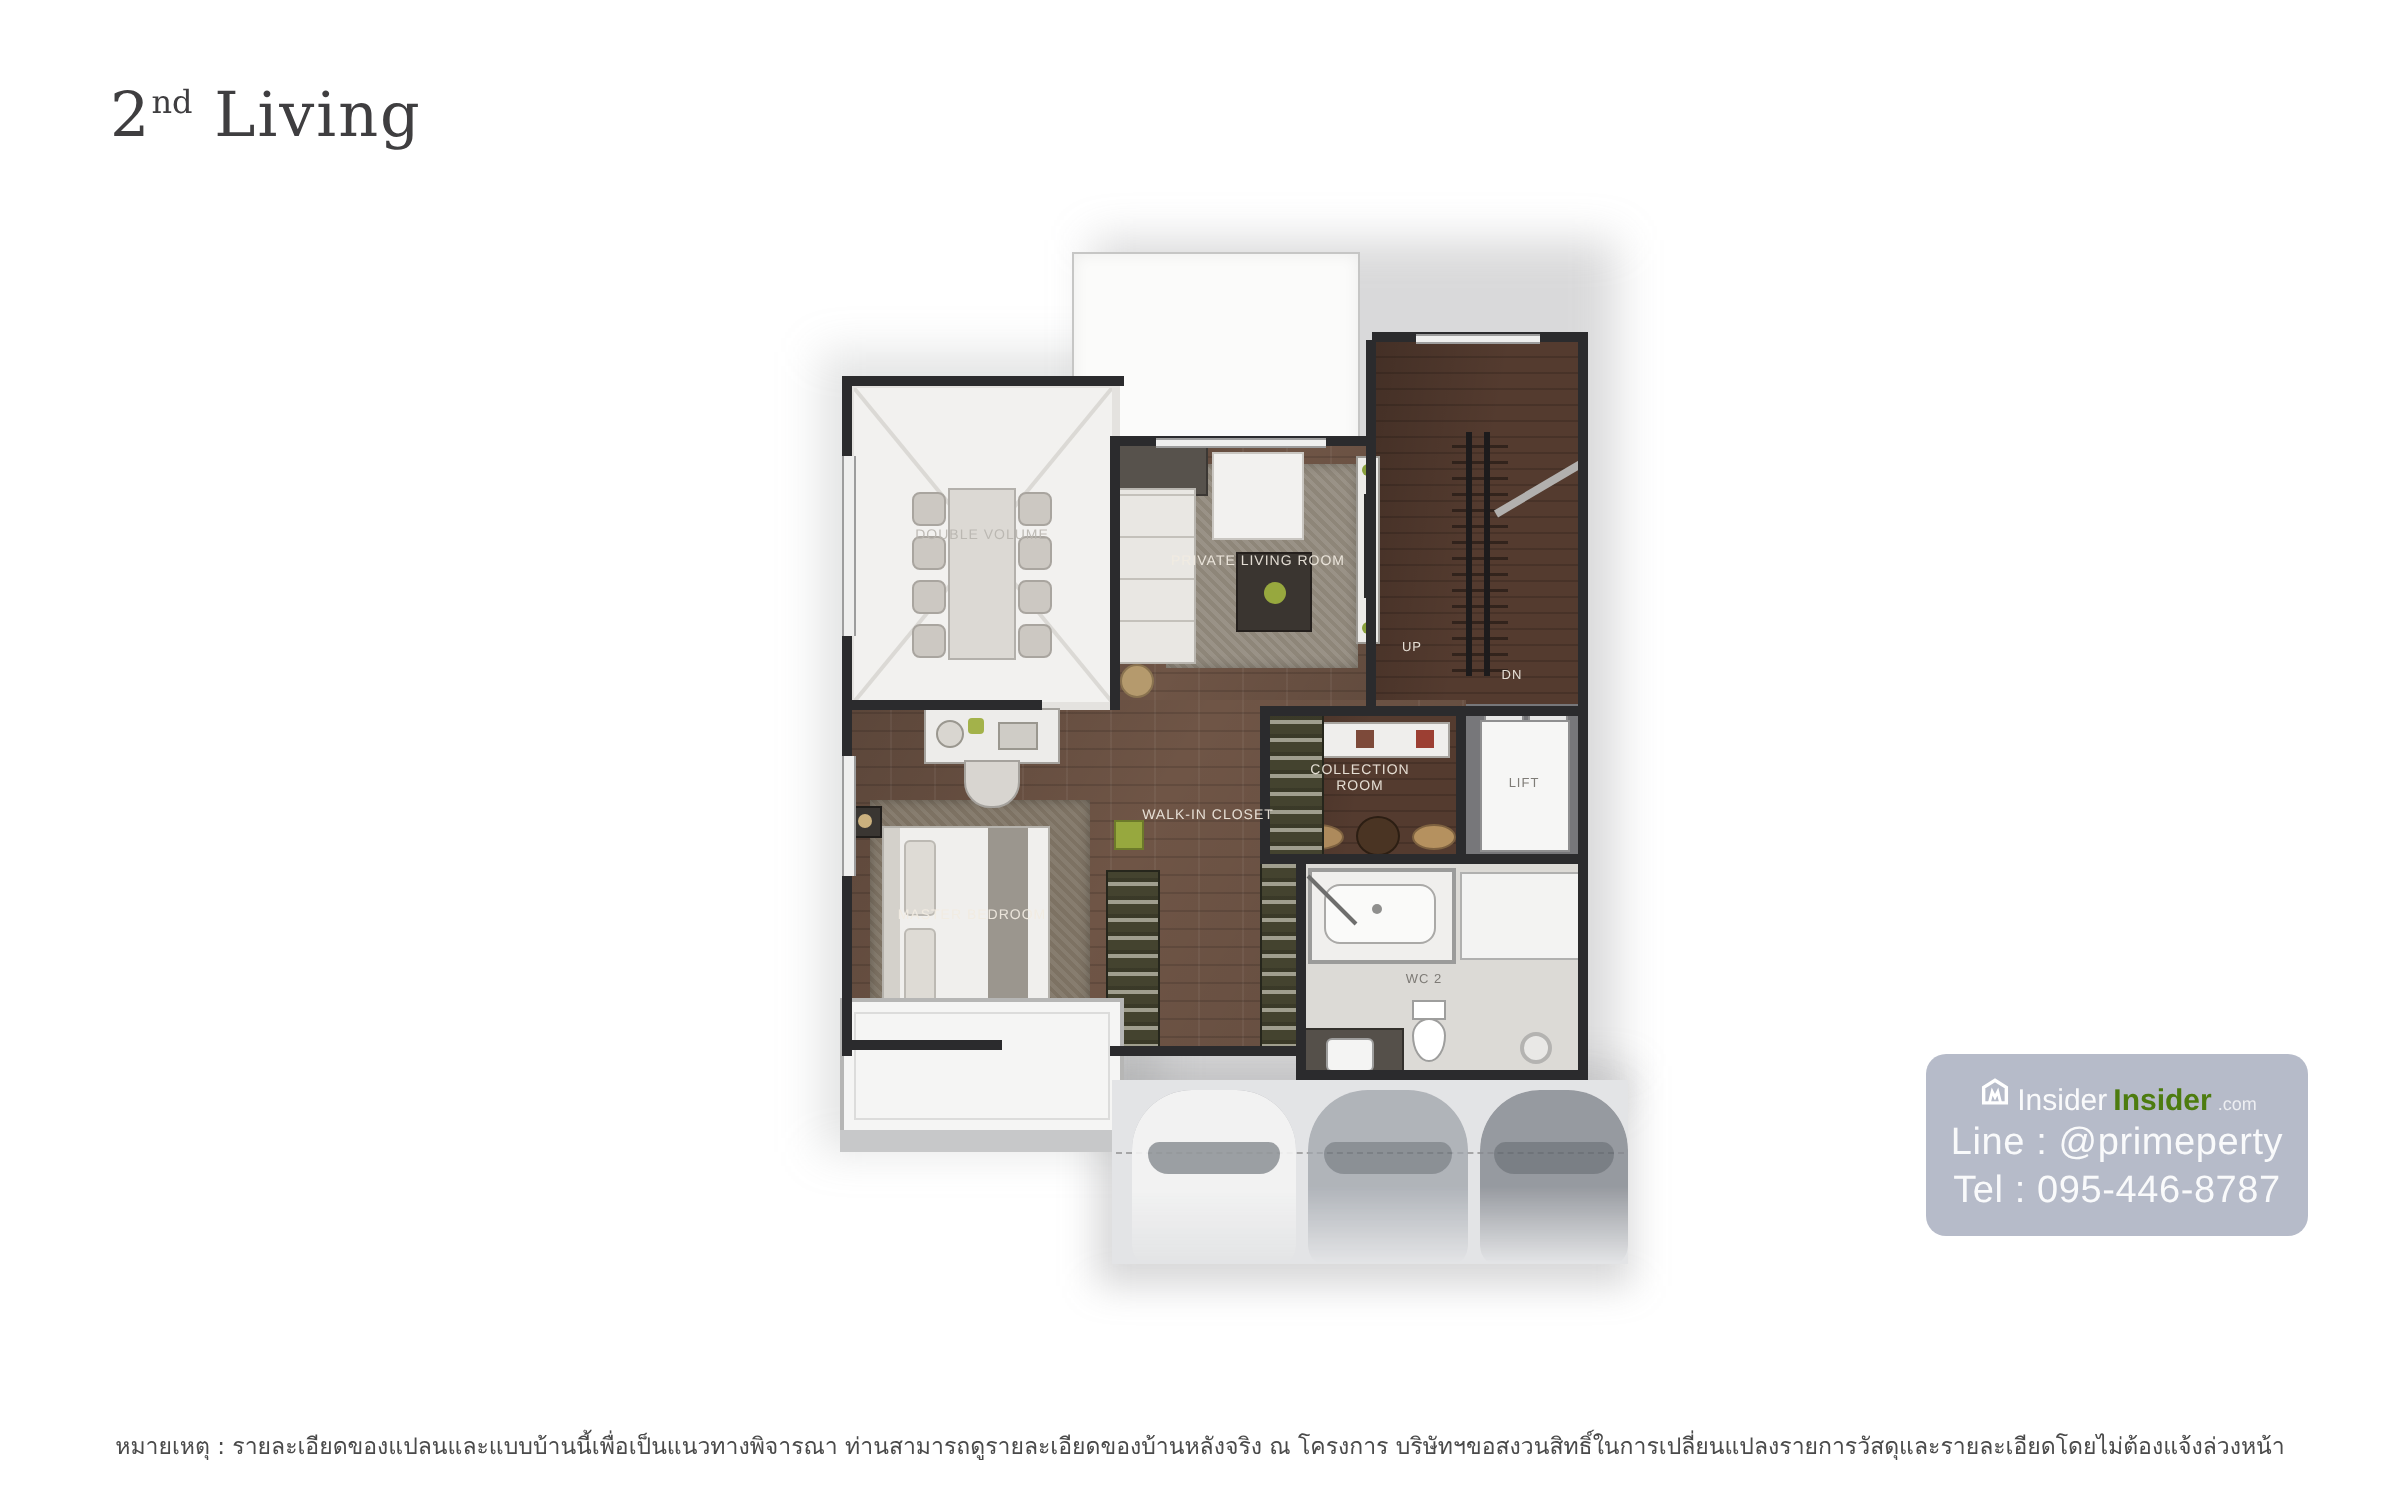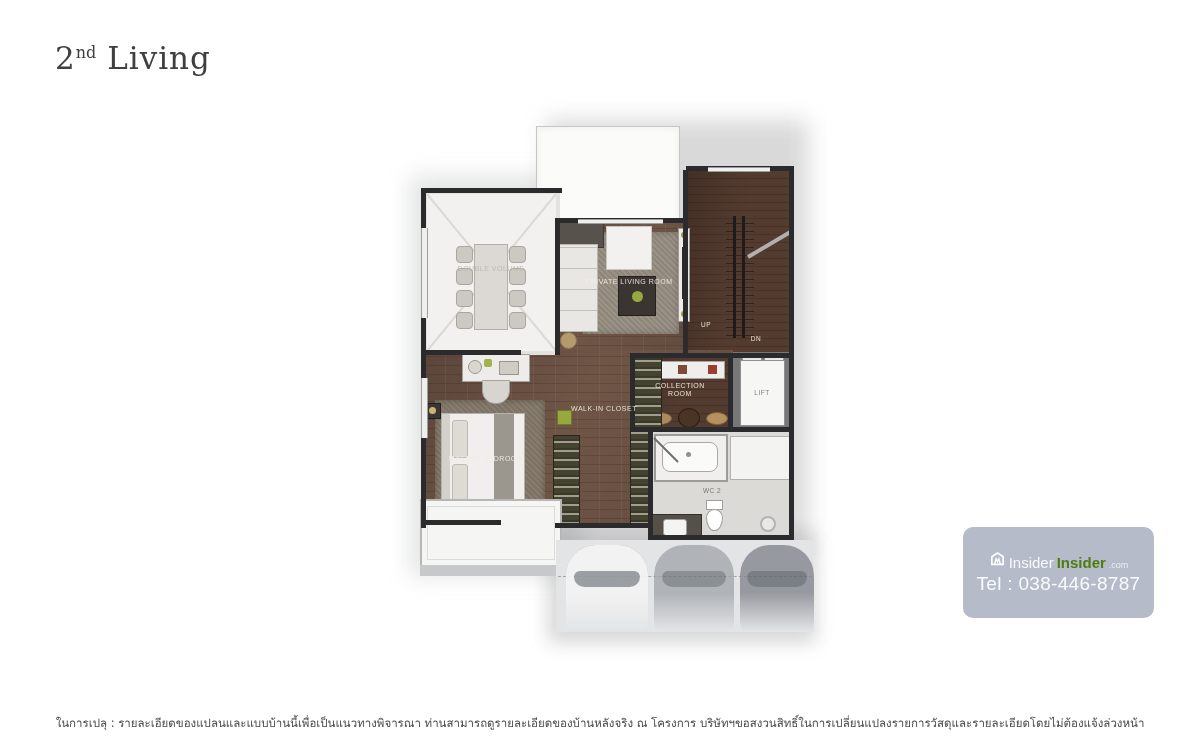--- a/index.html
+++ b/index.html
@@ -267,16 +267,17 @@
 <div class="wm">
   <div class="brandrow">
     <svg width="17" height="17" viewBox="0 0 24 24">
       <path d="M4 8 L12 3 L20 8 L20 19 L4 19 Z" fill="none" stroke="#ffffff" stroke-width="2.4"></path>
       <path d="M8 19 L10 11 L12 15 L14 11 L16 19" fill="none" stroke="#ffffff" stroke-width="2"></path>
     </svg>
     <span class="light">Insider</span>
       <span class="bold">Insider</span>
       <span class="tld">.com</span>
   </div>
-  <div class="contact">Tel : 038-446-8787</div>
+  <div class="contact">Line : @primeperty</div>
+  <div class="contact">Tel : 095-446-8787</div>
 </div>
 
-<div class="footer-note">ในการเปลุ : รายละเอียดของแปลนและแบบบ้านนี้เพื่อเป็นแนวทางพิจารณา ท่านสามารถดูรายละเอียดของบ้านหลังจริง ณ โครงการ บริษัทฯขอสงวนสิทธิ์ในการเปลี่ยนแปลงรายการวัสดุและรายละเอียดโดยไม่ต้องแจ้งล่วงหน้า</div>
+<div class="footer-note">หมายเหตุ : รายละเอียดของแปลนและแบบบ้านนี้เพื่อเป็นแนวทางพิจารณา ท่านสามารถดูรายละเอียดของบ้านหลังจริง ณ โครงการ บริษัทฯขอสงวนสิทธิ์ในการเปลี่ยนแปลงรายการวัสดุและรายละเอียดโดยไม่ต้องแจ้งล่วงหน้า</div>
 
 </body></html>

